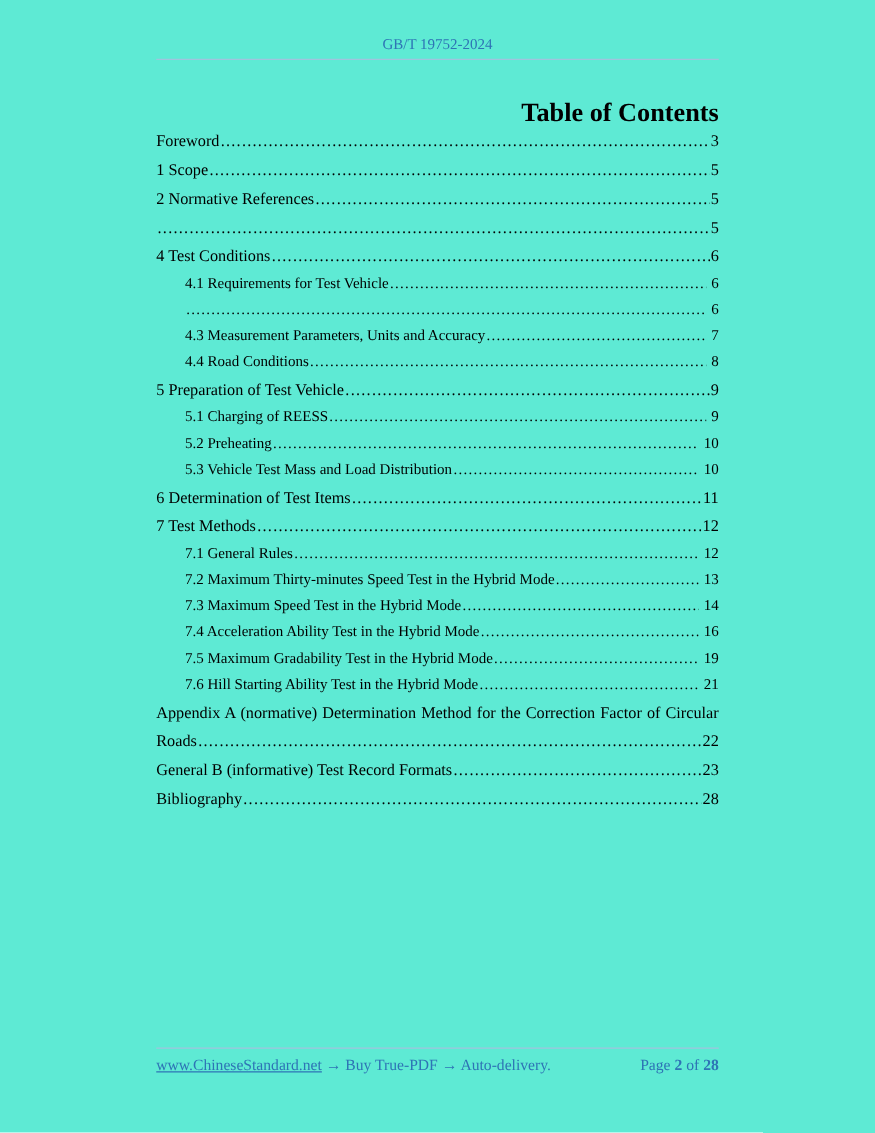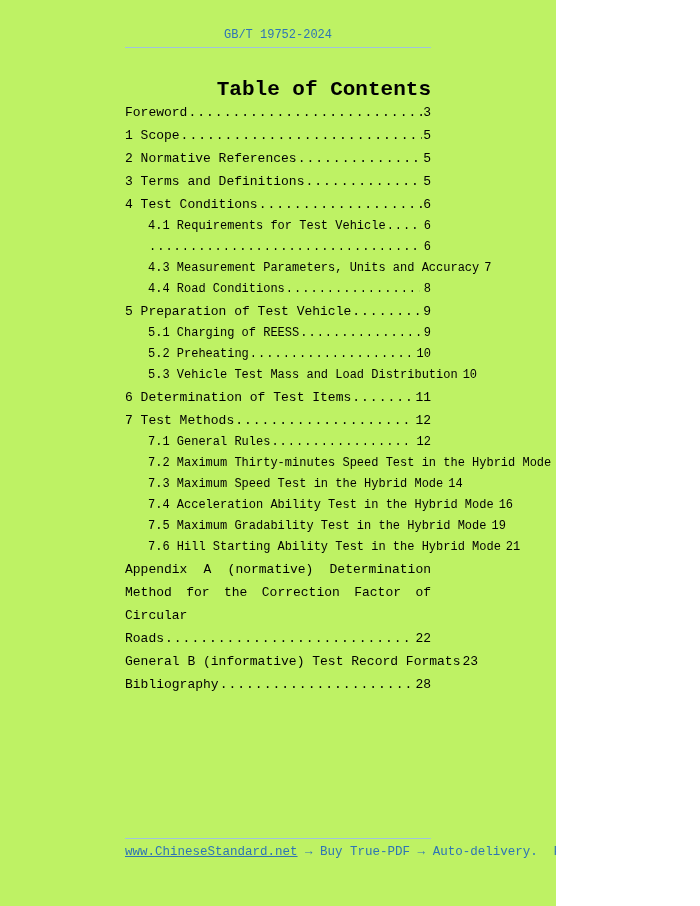--- a/index.html
+++ b/index.html
@@ -1,24 +1,23 @@
 <!DOCTYPE html>
 <html><head>
 <meta charset="utf-8">
 <style>
   * { margin: 0; padding: 0; box-sizing: border-box; }
   html, body { background: #ffffff; }
   body { font-family: "Liberation Serif", "DejaVu Serif", serif; color: #000; }
   .page {
     position: relative;
-    width: 556px;
+    width: 700px;
     height: 906px;
-    background: #bef264;
+    background: #5eead4;
     overflow: hidden;
-    font-family: Liberation Mono, monospace;
   }
 
   
   .doc-header {
     position: absolute;
     top: 28px;
     left: 125px;
     right: 125px;
     text-align: center;
     font-size: 12px;
@@ -123,21 +122,20 @@
       <span class="toc-label">1 Scope</span>
       <span class="dots"></span>
       <span class="toc-page">5</span>
     </div>
     <div class="toc-row l0">
       <span class="toc-label">2 Normative References</span>
       <span class="dots"></span>
       <span class="toc-page">5</span>
     </div>
     <div class="toc-row l0">
-      <span class="toc-label">3 Terms and Definitions</span>
       <span class="dots"></span>
       <span class="toc-page">5</span>
     </div>
     <div class="toc-row l0">
       <span class="toc-label">4 Test Conditions</span>
       <span class="dots"></span>
       <span class="toc-page">6</span>
     </div>
     <div class="toc-row l1">
       <span class="toc-label">4.1 Requirements for Test Vehicle</span>

